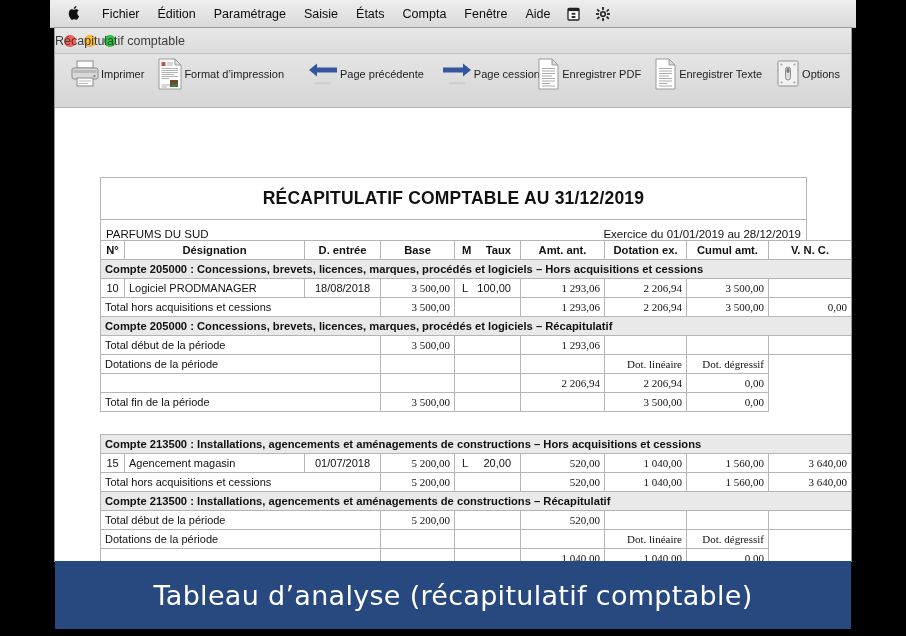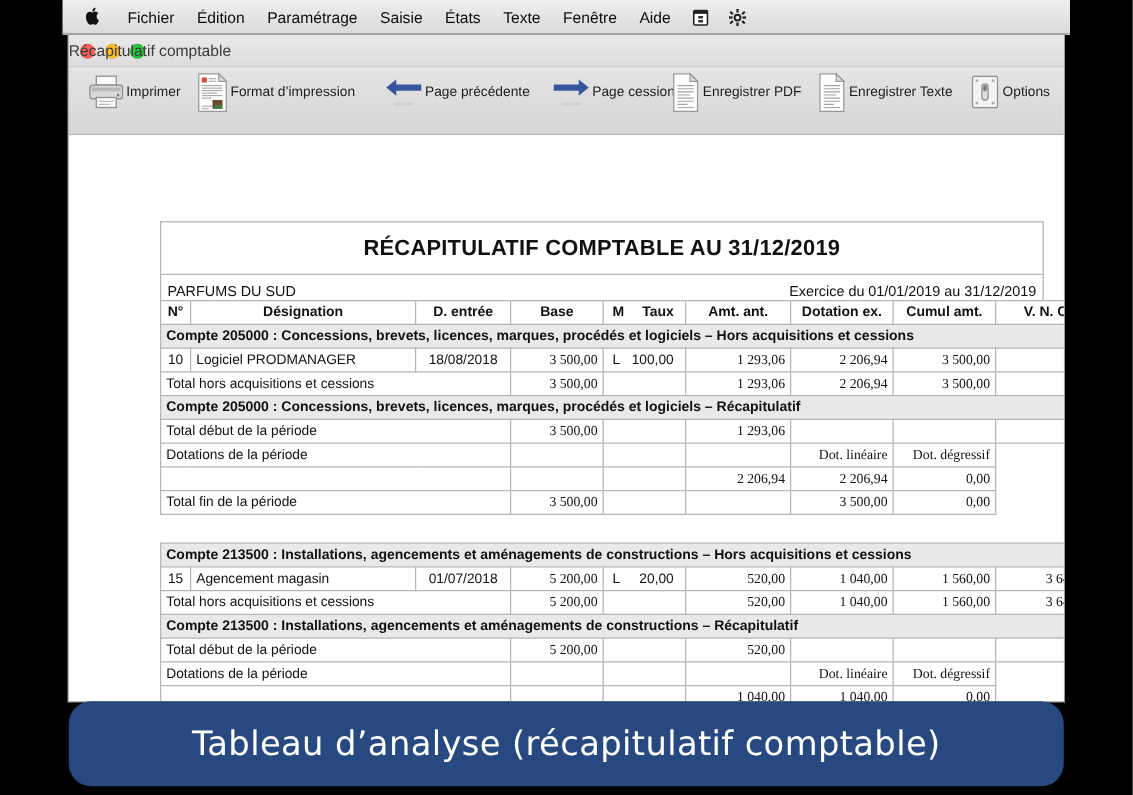--- a/index.html
+++ b/index.html
@@ -62,21 +62,21 @@
   .tbitem{
     display:flex;flex-direction:row;align-items:center;justify-content:flex-start;
     padding:3px 6px 0 6px;min-width:40px;
   }
   .tbicon{height:33px;display:flex;align-items:center;justify-content:center;}
   .tblabel{font-size:11px;color:#1d1d1d;white-space:nowrap;margin-top:1px;line-height:12px;}
 
   
   .canvas{
     position:absolute;left:0;top:81px;width:796px;height:452px;
-    background:#ffffff;overflow:hidden;margin-left:28px;
+    background:#ffffff;overflow:hidden;
   }
   .paper{
     position:absolute;left:45px;top:68px;width:707px;
     background:#fff;
     box-sizing:border-box;
   }
   .doc-title-box{
     border:1px solid #b5b5b5;border-bottom:none;
     height:42px;display:flex;align-items:center;justify-content:center;
     box-sizing:border-box;
@@ -106,21 +106,21 @@
   }
   .taux-cell{display:flex;justify-content:space-between;padding:0 2px;}
   .taux-m{padding-left:1px;}
   .taux-v{padding-right:3px;}
   .tbl-gap{height:22px;}
 
   
   .caption{
     position:absolute;left:55px;top:561px;width:796px;height:68px;
     background:#27497f;
-    display:flex;align-items:center;justify-content:center;border-radius:18px;
+    display:flex;align-items:center;justify-content:center;
   }
   .caption-text{
     color:#ffffff;font-size:27px;font-weight:400;letter-spacing:.3px;
     font-family:"DejaVu Sans", sans-serif;
   }
 </style>
 </head>
 <body>
 
 <div class="frame">
@@ -129,21 +129,21 @@
     <div class="mb-apple">
       <svg width="13" height="15" viewBox="0 0 13 15">
           <path fill="#111" d="M9.3 7.9c0-1.6 1.3-2.4 1.4-2.4-.7-1.1-1.9-1.2-2.3-1.2-1-.1-1.9.6-2.4.6-.5 0-1.3-.6-2.1-.6-1.1 0-2.1.6-2.6 1.6C.2 8 1 11.2 2.1 13c.5.8 1.2 1.8 2 1.8.8 0 1.1-.5 2.1-.5s1.2.5 2.1.5c.9 0 1.4-.8 1.9-1.7.6-1 .9-1.9.9-2-.1 0-1.8-.7-1.8-2.7zM7.8 3.1c.4-.5.7-1.3.6-2-.6 0-1.4.4-1.9 1-.4.5-.8 1.3-.7 2 .7.1 1.5-.4 2-1z"></path>
         </svg>
     </div>
     <div class="mb-item">Fichier</div>
     <div class="mb-item">Édition</div>
     <div class="mb-item">Paramétrage</div>
     <div class="mb-item">Saisie</div>
     <div class="mb-item">États</div>
-    <div class="mb-item">Texte</div>
+    <div class="mb-item">Compta</div>
     <div class="mb-item">Fenêtre</div>
     <div class="mb-item">Aide</div>
     <div class="mb-icon">
       <svg width="13" height="14" viewBox="0 0 13 14">
           <rect x="1" y="1.5" width="11" height="11.5" rx="1" fill="#fff" stroke="#222" stroke-width="1.3"></rect>
           <rect x="1" y="1.5" width="11" height="2.6" fill="#222"></rect>
           <rect x="4.6" y="5.8" width="3.8" height="2" fill="#333"></rect>
           <rect x="4.6" y="9" width="3.8" height="2" fill="#333"></rect>
         </svg>
     </div>
@@ -304,21 +304,21 @@
 
     <div class="canvas">
       <div class="paper">
 
         <div class="doc-title-box">
           <div class="doc-title">RÉCAPITULATIF COMPTABLE AU 31/12/2019</div>
         </div>
 
         <div class="doc-sub">
           <span>PARFUMS DU SUD</span>
-          <span>Exercice du 01/01/2019 au 31/12/2019</span>
+          <span>Exercice du 01/01/2019 au 28/12/2019</span>
         </div>
 
         <table class="grid">
           <colgroup>
             <col style="width:24px">
               <col style="width:180px">
               <col style="width:76px">
             <col style="width:74px">
               <col style="width:66px">
               <col style="width:84px">

